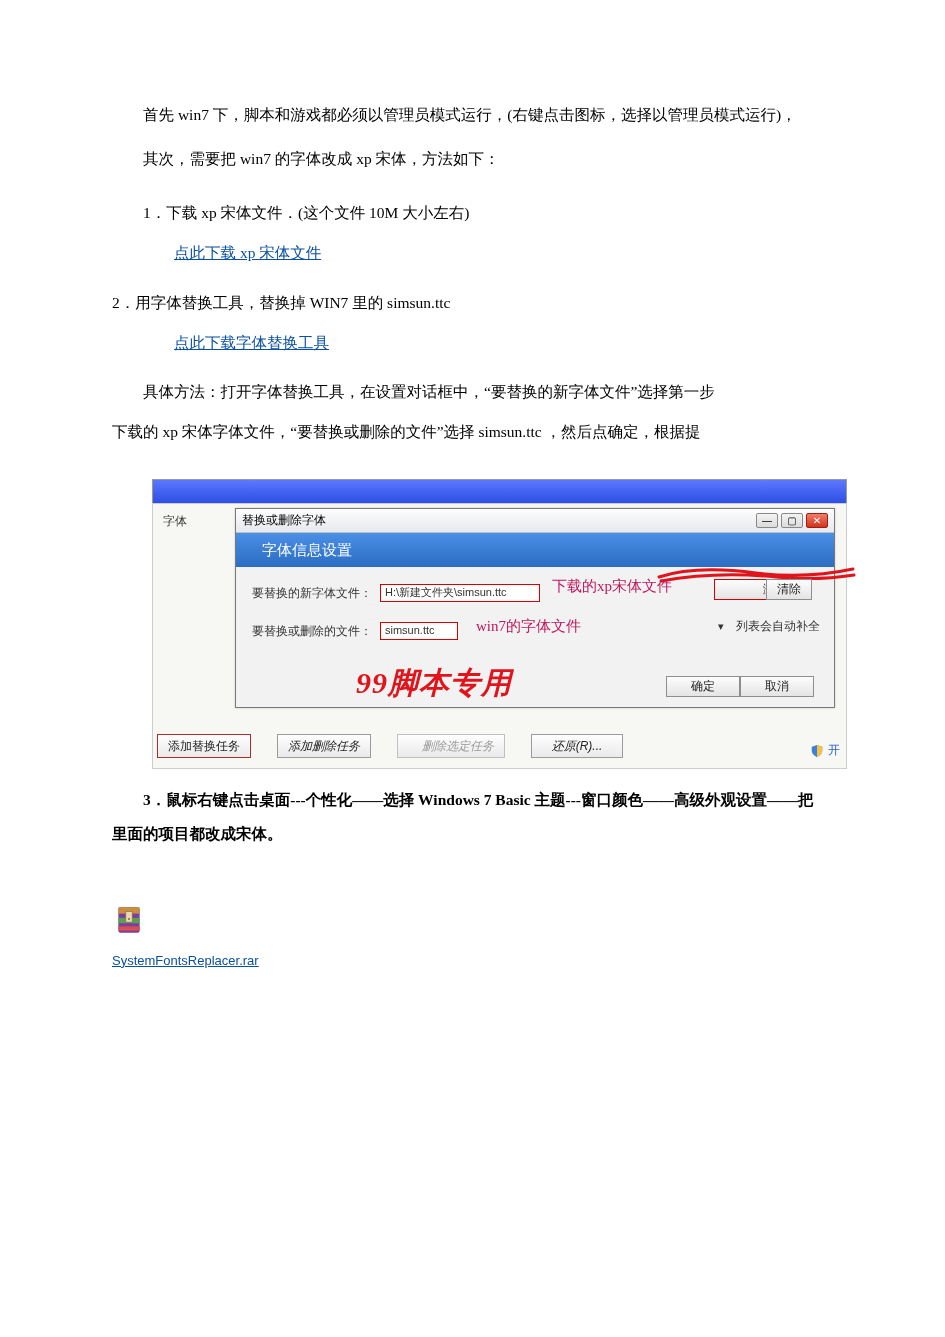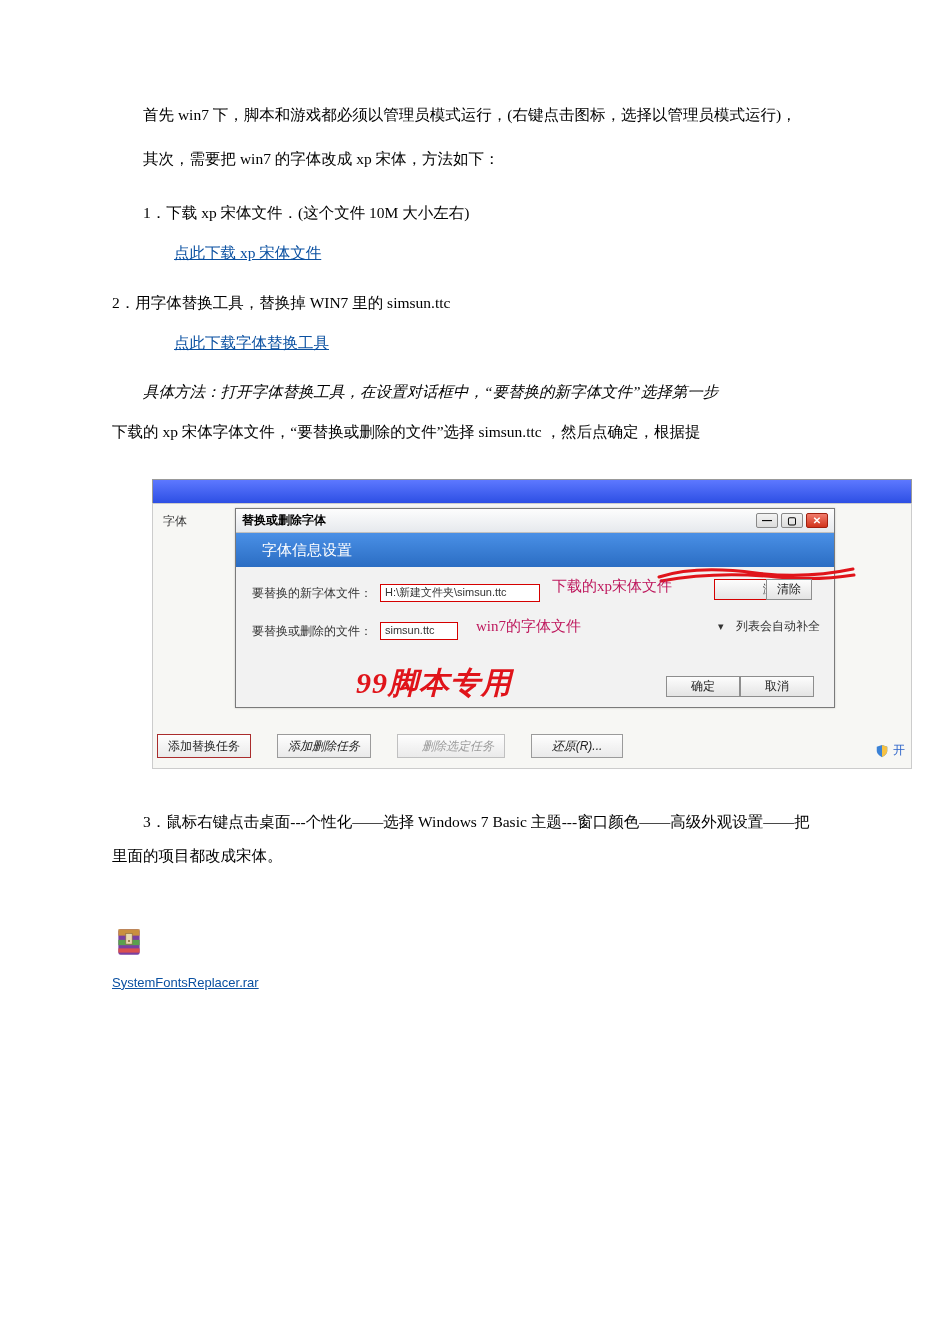--- a/index.html
+++ b/index.html
@@ -15,37 +15,37 @@
     }
     .doc { padding: 98px 120px 40px 112px; }
     .para { text-indent: 2em; margin-bottom: 10px; }
     .link { color: #0a50a1; text-decoration: underline; cursor: pointer; display: inline-block; margin-bottom: 8px; }
     .list1 { text-indent: 2em; margin-top: 20px; margin-bottom: 6px; }
     .list1-sub { text-indent: 2em; margin-bottom: 8px; }
     .list2-title { margin-bottom: 6px; }
     .list2-sub { text-indent: 2em; margin-bottom: 6px; }
     .inst { margin-bottom: 6px; }
     .inst-cont { margin-bottom: 4px; }
-    .list3 { text-indent: 2em; margin-top: 36px; margin-bottom: 6px; }
+    .list3 { text-indent: 2em; margin-top: 14px; margin-bottom: 6px; font-weight: bold; }
     .attachment { margin-top: 52px; }
     .att-icon {
       width: 34px; height: 34px; display:block; margin-bottom: 6px;
     }
     .att-link {
       font-family: Arial, sans-serif;
       font-size: 13px;
       color: #0a50a1;
       text-decoration: underline;
       cursor: pointer;
     }
 
     
     .shot-wrap {
       margin: 30px 0 0 40px;
-      width: 760px;
+      width: 695px;
       position: relative;
     }
     .shot-top-band {
       height: 24px;
       background: linear-gradient(#5d78ff, #2d4fe4);
       border: 1px solid #999;
       border-bottom: none;
     }
     .shot-body {
       background: #f7f7f4;
@@ -69,21 +69,20 @@
       border: 1px solid #7a7a7a;
       box-shadow: 0 0 2px rgba(0,0,0,0.2);
     }
     .dialog-titlebar {
       height: 24px;
       background: linear-gradient(#fdfdfd, #e6e9ed);
       display: flex; align-items: center; justify-content: space-between;
       padding: 0 6px;
       border-bottom: 1px solid #c0c0c0;
       font-size: 12px;
-      font-weight: bold;
     }
     .win-btns { display: flex; gap: 3px; }
     .win-btn {
       width: 22px; height: 15px;
       border: 1px solid #888; border-radius: 2px;
       background: linear-gradient(#f3f3f3, #dcdcdc);
       font-size: 10px; line-height: 13px; text-align: center;
     }
     .win-close { background: linear-gradient(#f17b6c, #d1341c); color:#fff; border-color:#a02010; }
     .dialog-header {
@@ -177,21 +176,21 @@
 
   <p class="list1">1．下载 xp 宋体文件．(这个文件 10M 大小左右)</p>
   <p class="list1-sub">
     <span class="link">点此下载 xp 宋体文件</span>
   </p>
 
   <p class="list2-title">2．用字体替换工具，替换掉 WIN7 里的 simsun.ttc</p>
   <p class="list2-sub">
     <span class="link">点此下载字体替换工具</span>
   </p>
-  <p class="inst" style="text-indent:2em;font-style:italic;">具体方法：打开字体替换工具，在设置对话框中，“要替换的新字体文件”选择第一步</p>
+  <p class="inst" style="text-indent:2em;">具体方法：打开字体替换工具，在设置对话框中，“要替换的新字体文件”选择第一步</p>
   <p class="inst-cont">下载的 xp 宋体字体文件，“要替换或删除的文件”选择 simsun.ttc ，然后点确定，根据提</p>
 
   <div class="shot-wrap">
     <div class="shot-top-band"></div>
     <div class="shot-body">
       <div class="shot-left-col">字体</div>
 
       <div class="dialog">
         <div class="dialog-titlebar">
           <span>替换或删除字体</span>

